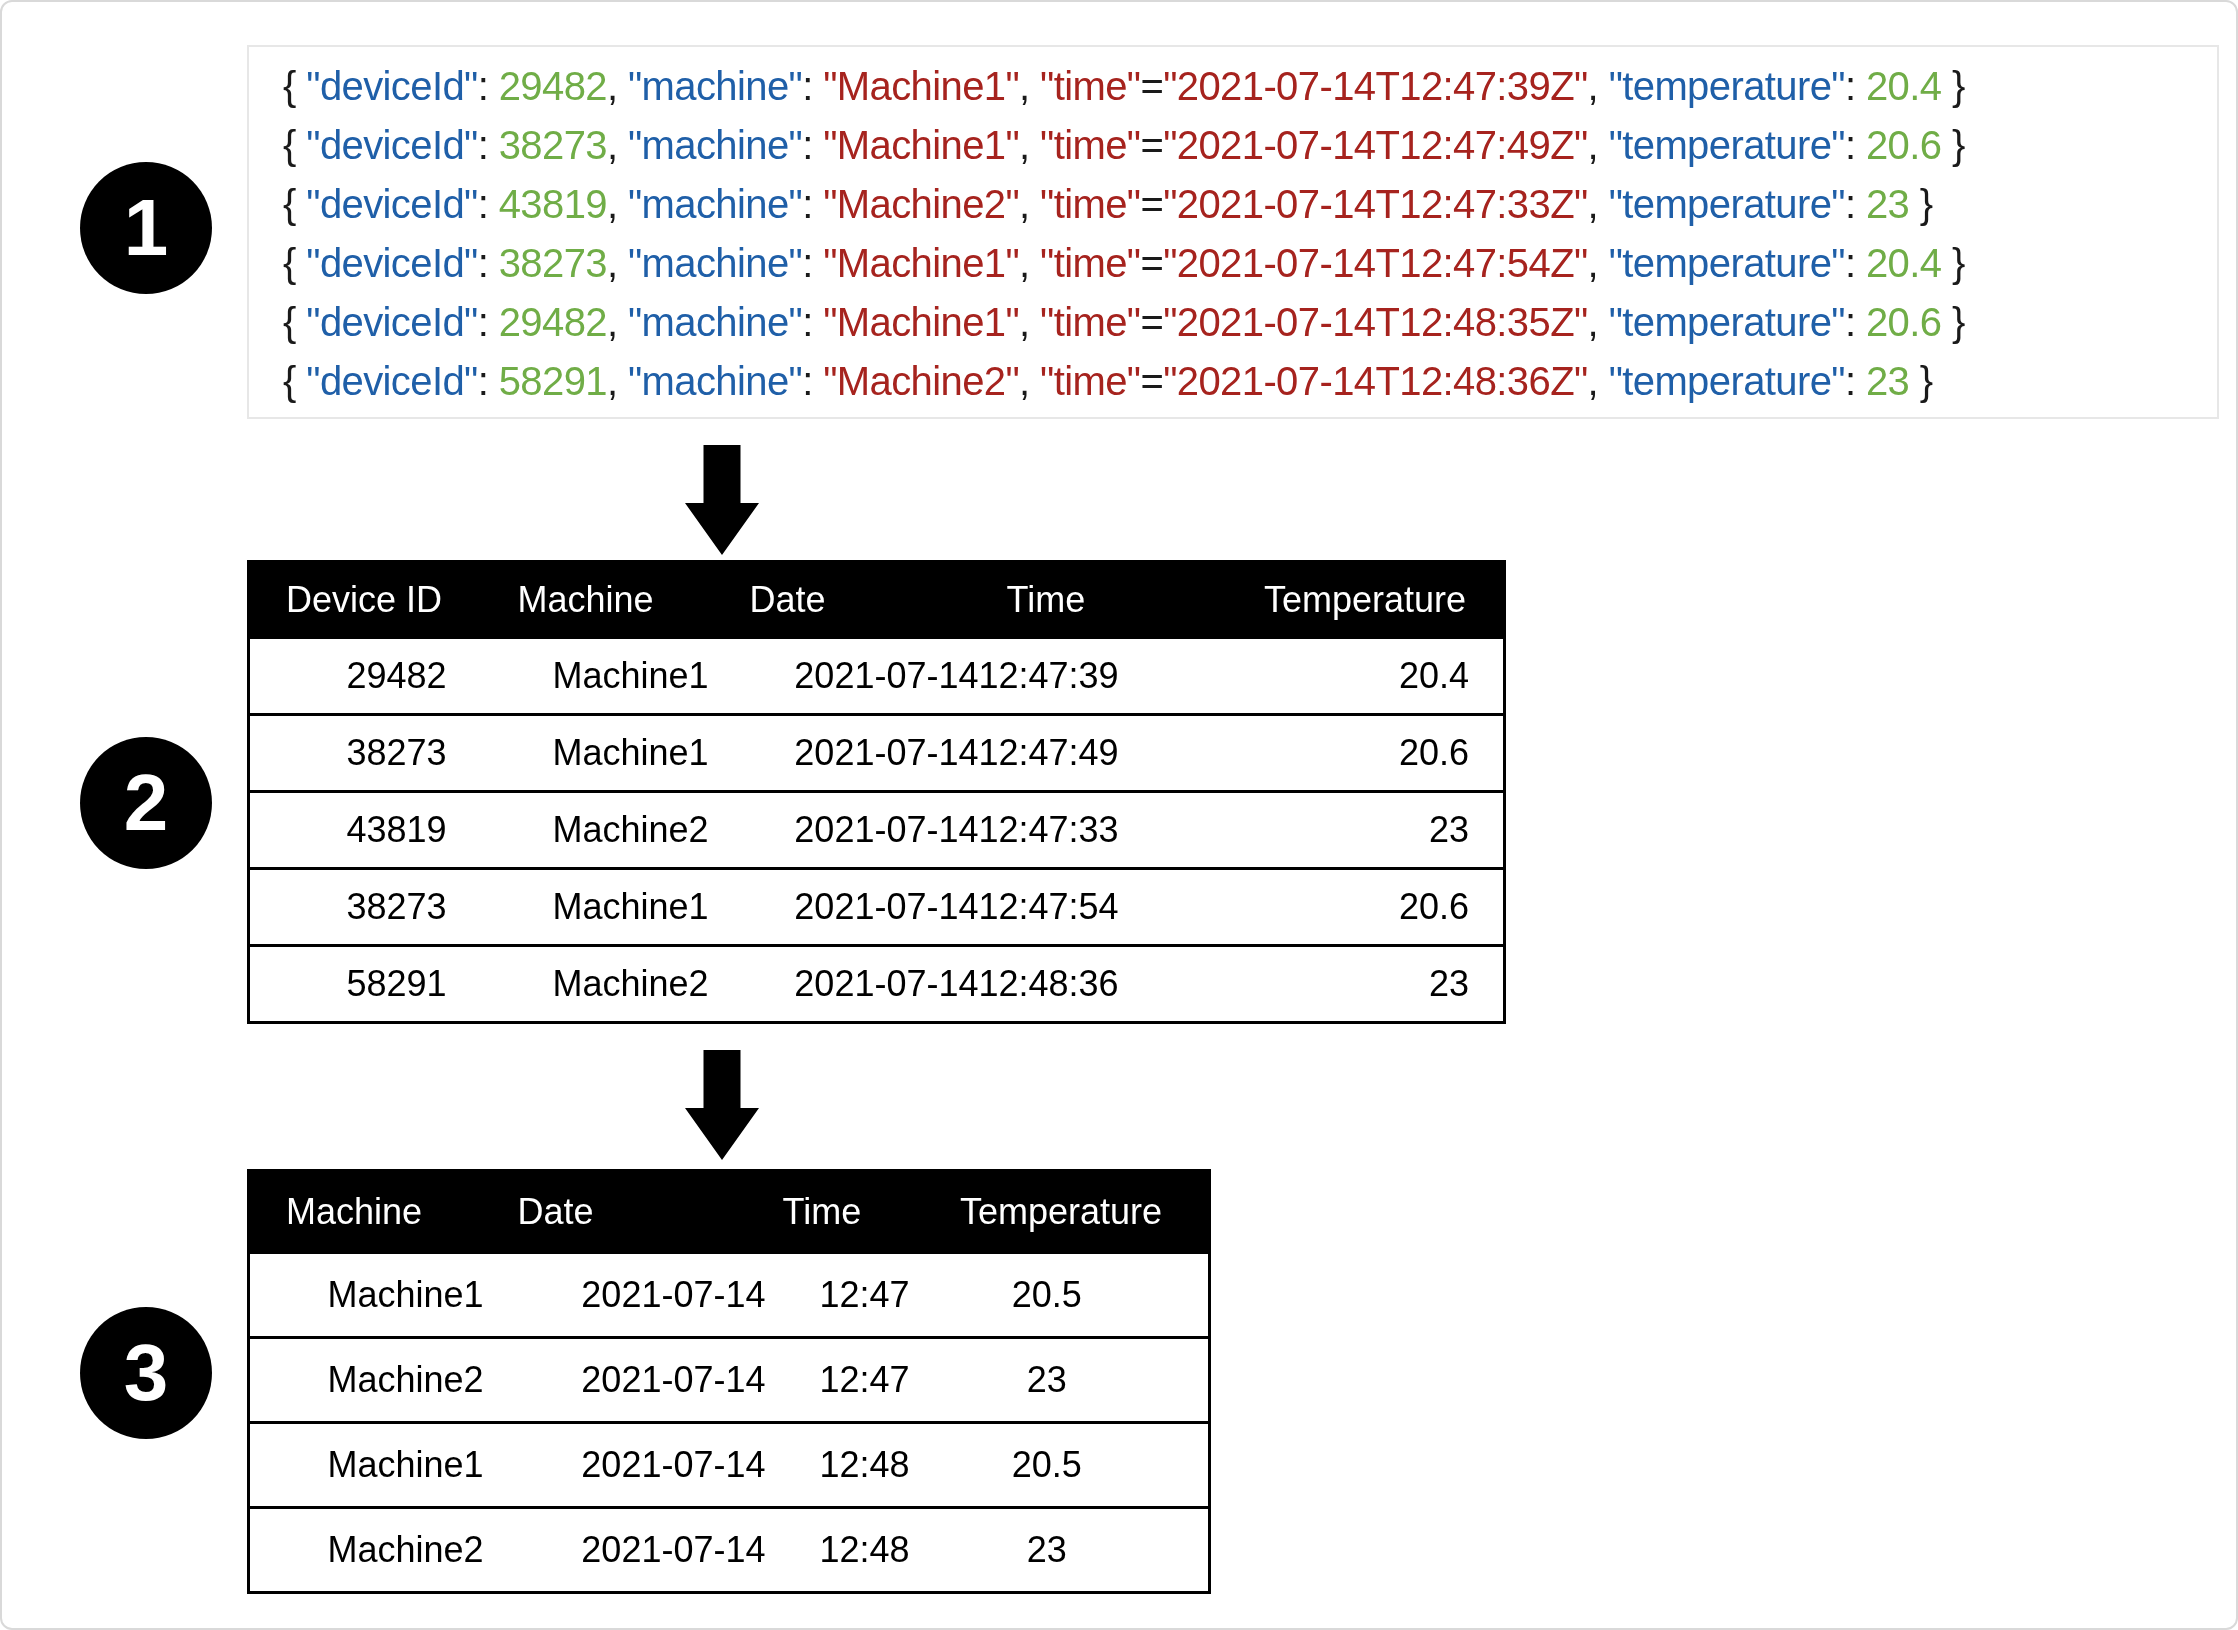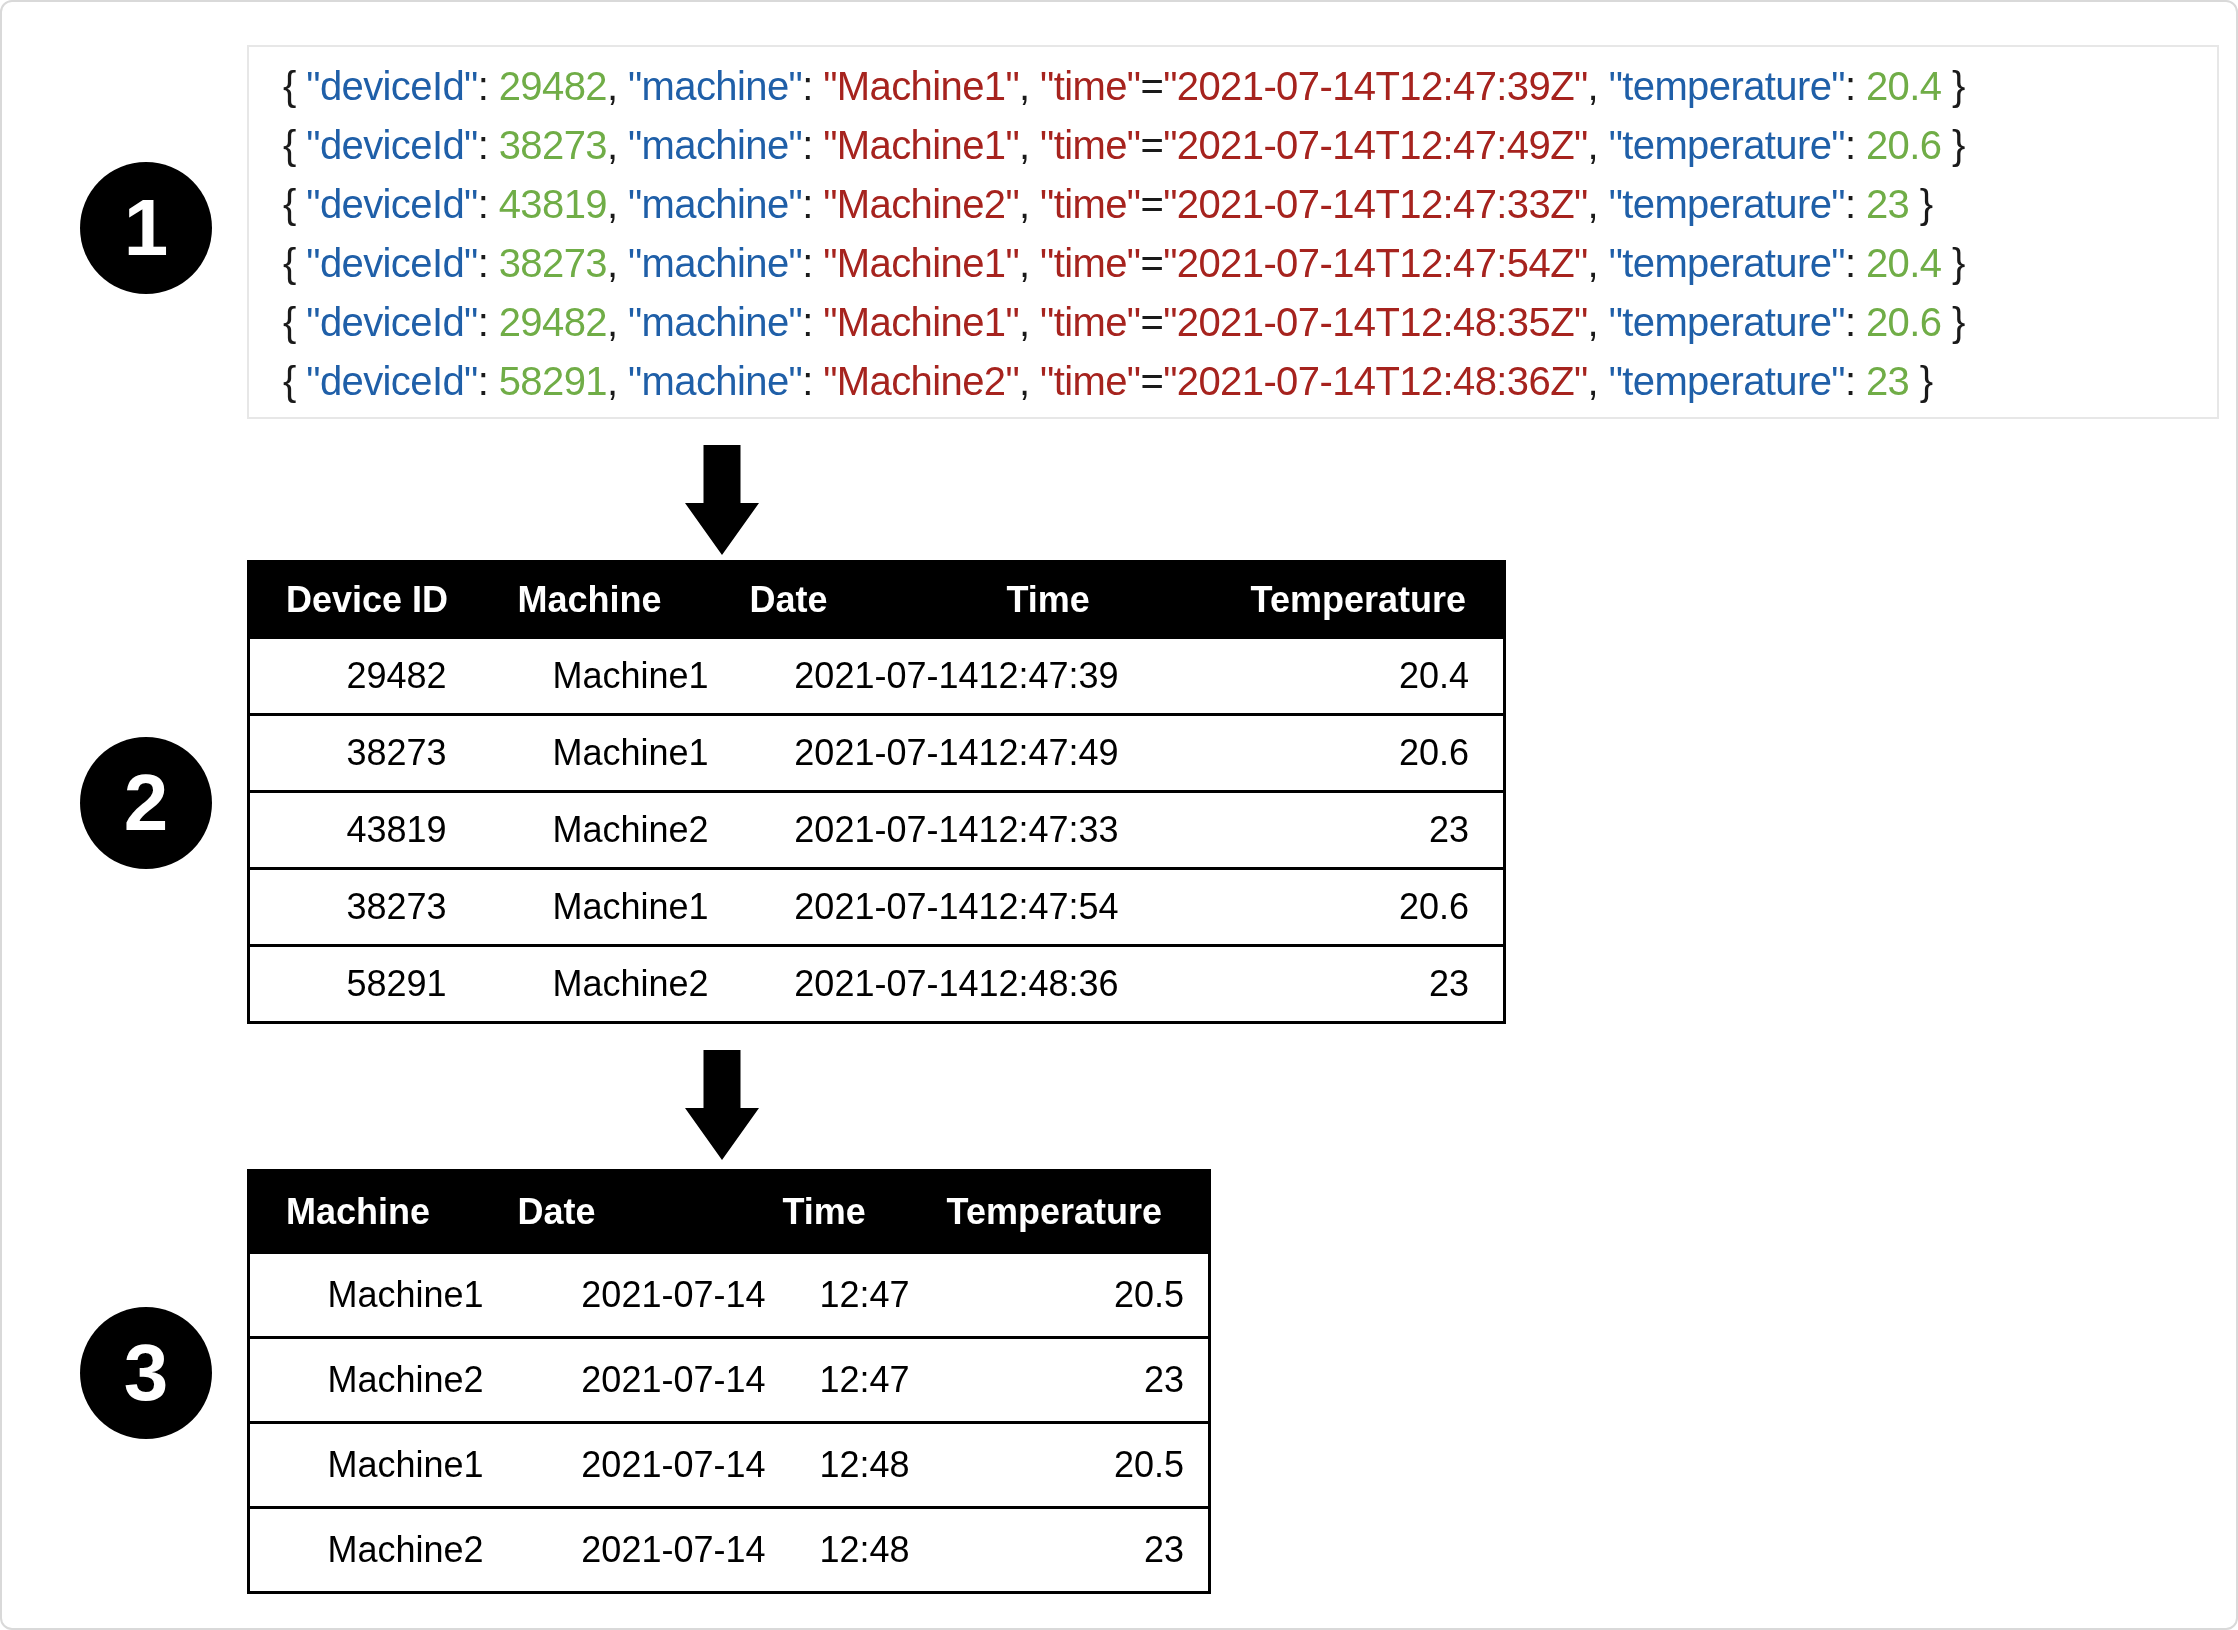--- a/index.html
+++ b/index.html
@@ -52,21 +52,21 @@
     border-collapse:collapse;
     table-layout:fixed;
     background:#fff;
     border:3px solid #000;
     font-size:36px;
     color:#000;
   }
   table.data-table th{
     background:var(--table_header_bg,#000);
     color:var(--table_header_text,#fff);
-    font-weight:700;
+    font-weight:400;
     text-align:left;
     white-space:nowrap;
     padding:0;
   }
   table.data-table td{
     border-top:3px solid #000;
     padding:0;
     white-space:nowrap;
     background:#fff;
     text-align:right;
@@ -94,21 +94,21 @@
   .agg-table td{height:82px;}
   .agg-table col.w0{width:235px;} .agg-table col.w1{width:282px;}
   .agg-table col.w2{width:144px;} .agg-table col.w3{width:300px;}
   .agg-table th.c0{padding-left:36px;}
   .agg-table th.c1{padding-left:34px;}
   .agg-table th.c2{padding-left:17px;}
   .agg-table th.c3{text-align:right;padding-right:46px;}
   .agg-table td.c0{padding-left:38px;}
   .agg-table td.c1{padding-left:39px;}
   .agg-table td.c2{padding-left:23px;}
-  .agg-table td.c3{text-align:right;padding-right:24px;}
+  .agg-table td.c3{text-align:center;padding-right:24px;}
 </style>
 </head>
 <body>
 
 <div class="canvas">
 
   <div class="step-badge step-1">
     <span>1</span>
   </div>
 

